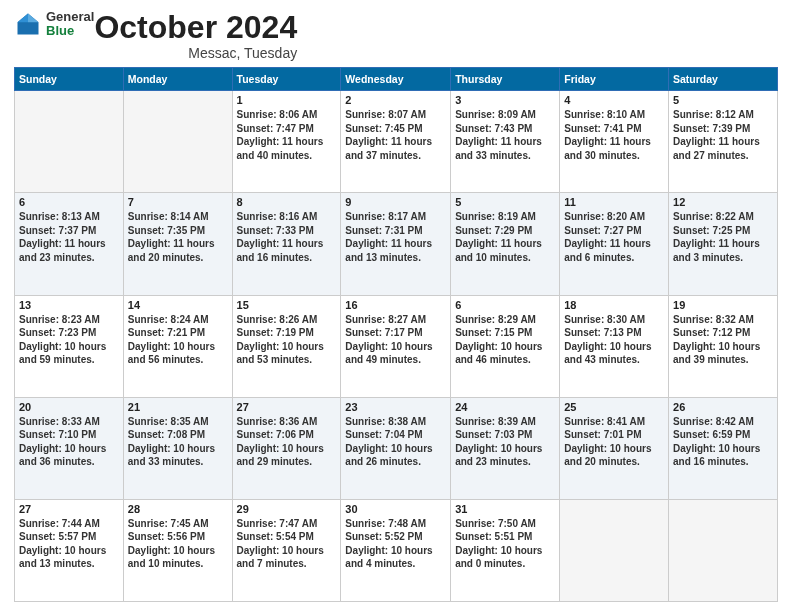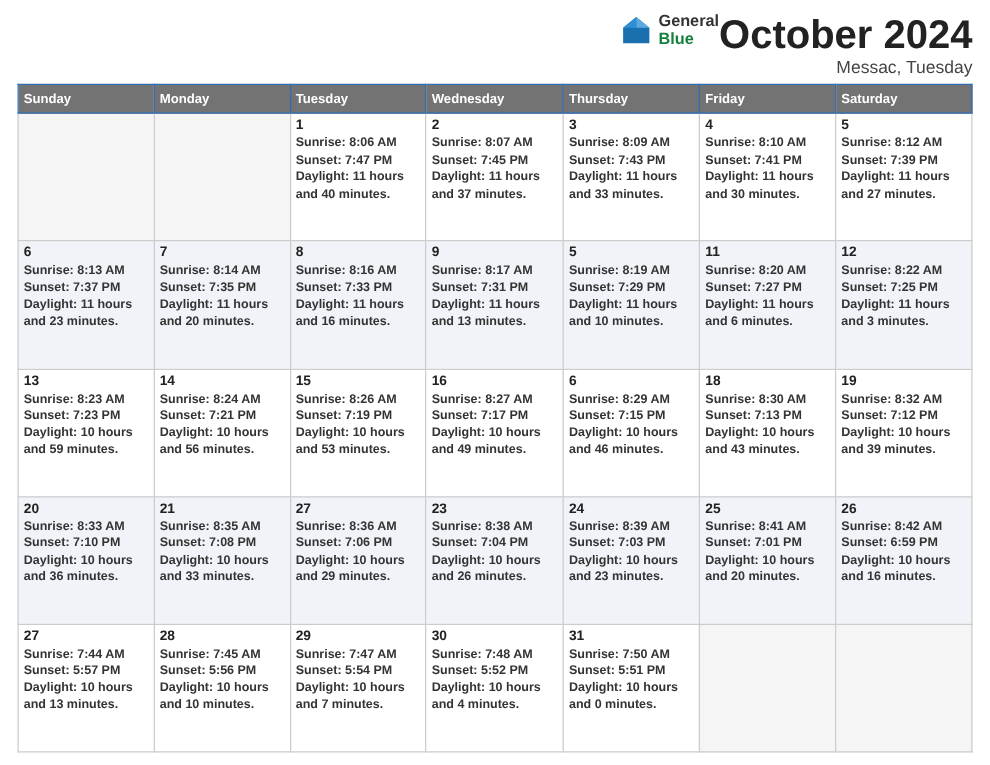--- a/index.html
+++ b/index.html
@@ -12,21 +12,21 @@
     }
     .page {
       width: 792px;
       height: 612px;
       padding: 10px 14px 10px 14px;
       display: flex;
       flex-direction: column;
     }
     .header {
       display: flex;
-      justify-content: flex-end;
+      justify-content: flex-start;
       align-items: flex-start;
       margin-bottom: 6px;
     }
     .logo {
       display: flex;
       align-items: center;
       gap: 4px;
     }
     .logo-text {
       display: flex;
@@ -54,21 +54,21 @@
       font-size: 14px;
       color: #444;
     }
     .calendar {
       flex: 1;
       border-collapse: collapse;
       width: 100%;
       font-size: 9.5px;
     }
     .calendar th {
-      background: #737373;
+      background: #0369a1;
       color: #fff;
       padding: 5px 4px;
       text-align: left;
       font-size: 10.5px;
       font-weight: bold;
       border: 1px solid #2f6db5;
     }
     .calendar td {
       border: 1px solid #ccc;
       vertical-align: top;

